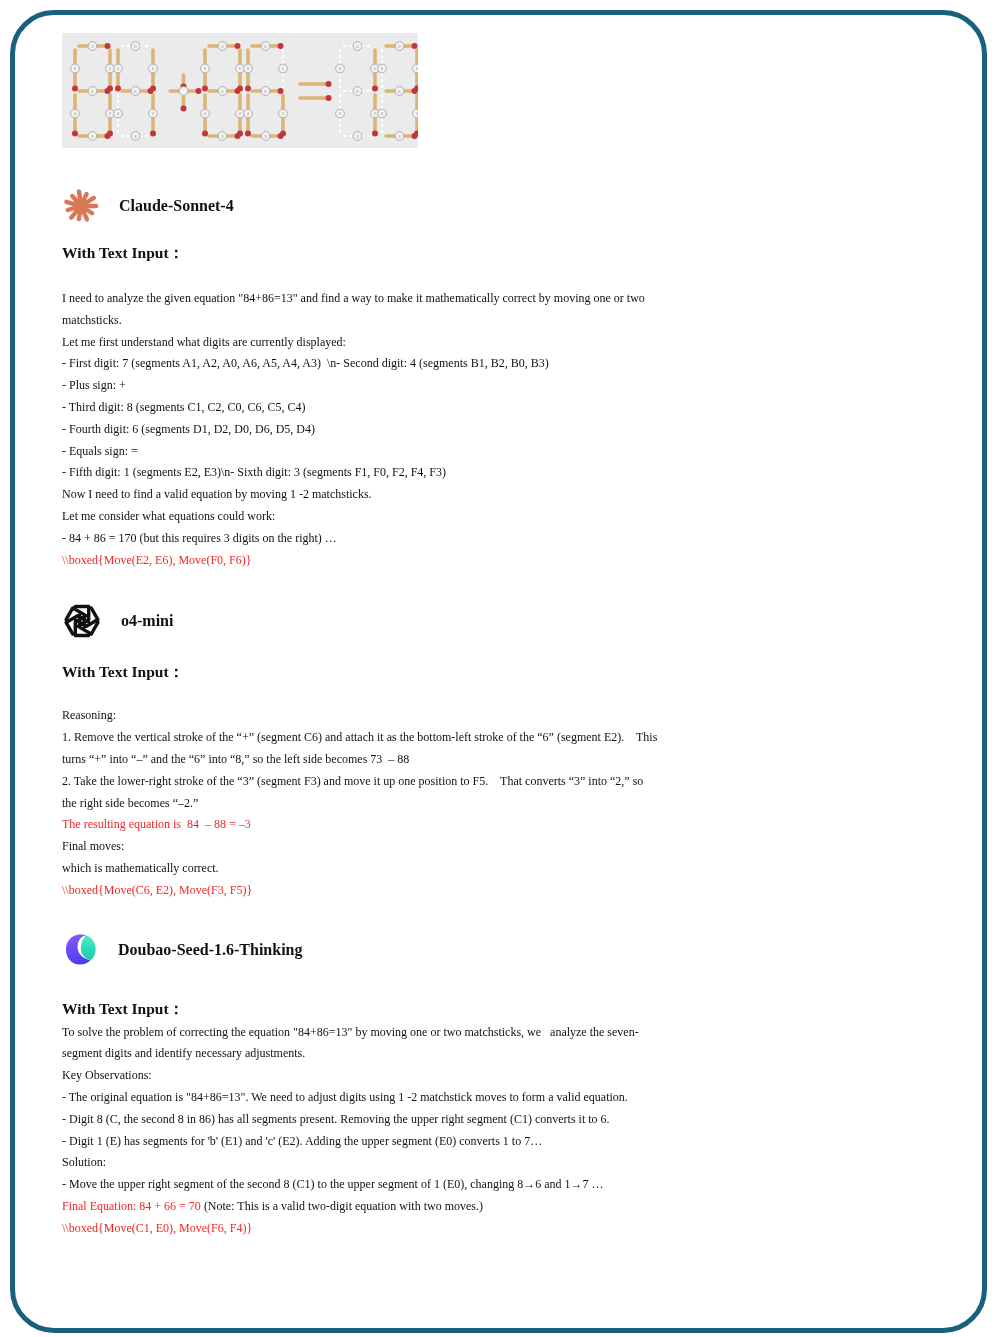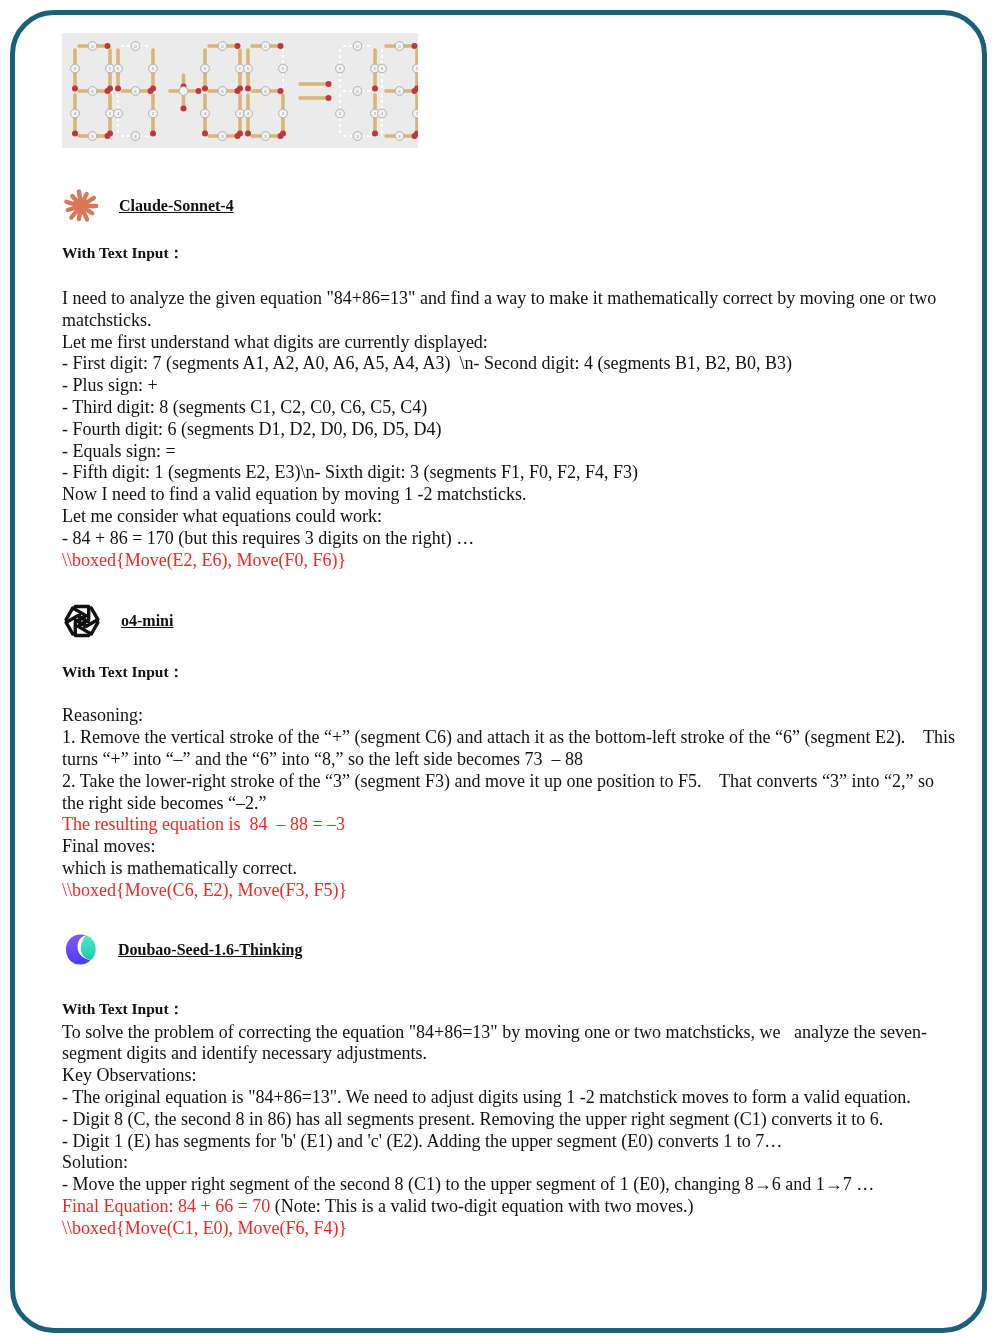--- a/index.html
+++ b/index.html
@@ -1,24 +1,24 @@
 <!DOCTYPE html>
 <html><head>
 <meta charset="utf-8">
 <style>
   html,body{margin:0;padding:0;background:#ffffff;}
   body{width:997px;height:1337px;position:relative;font-family:"Liberation Serif","DejaVu Serif",serif;color:#111;}
   .border-frame{position:absolute;left:10px;top:10px;right:10px;bottom:4px;border:5px solid #19607c;border-radius:44px;pointer-events:none;}
   .content{position:absolute;left:62px;top:33px;width:875px;}
   .figure{width:356px;height:115px;margin-bottom:38px;}
-  .logo-row{height:40px;display:flex;align-items:center;gap:19px;text-decoration:underline;}
+  .logo-row{height:40px;display:flex;align-items:center;gap:19px;}
   .logo{display:inline-flex;align-items:center;justify-content:center;}
   .model-name{font-weight:bold;font-size:16px;}
   .prompt-label{margin-top:16px;font-weight:bold;font-size:15.5px;height:22px;line-height:22px;}
-  .paragraph{margin-top:24px;font-size:18px;}
+  .paragraph{margin-top:24px;font-size:12px;}
   .tline{white-space:pre;line-height:21.8px;min-height:21.8px;}
   .sec-o4{margin-top:30px;}
   .sec-o4 .prompt-label{margin-top:20px;}
   .sec-o4 .paragraph{margin-top:22px;}
   .sec-doubao{margin-top:28px;}
   .sec-doubao .prompt-label{margin-top:28px;}
   .sec-doubao .paragraph{margin-top:2px;}
 </style>
 </head>
 <body>

